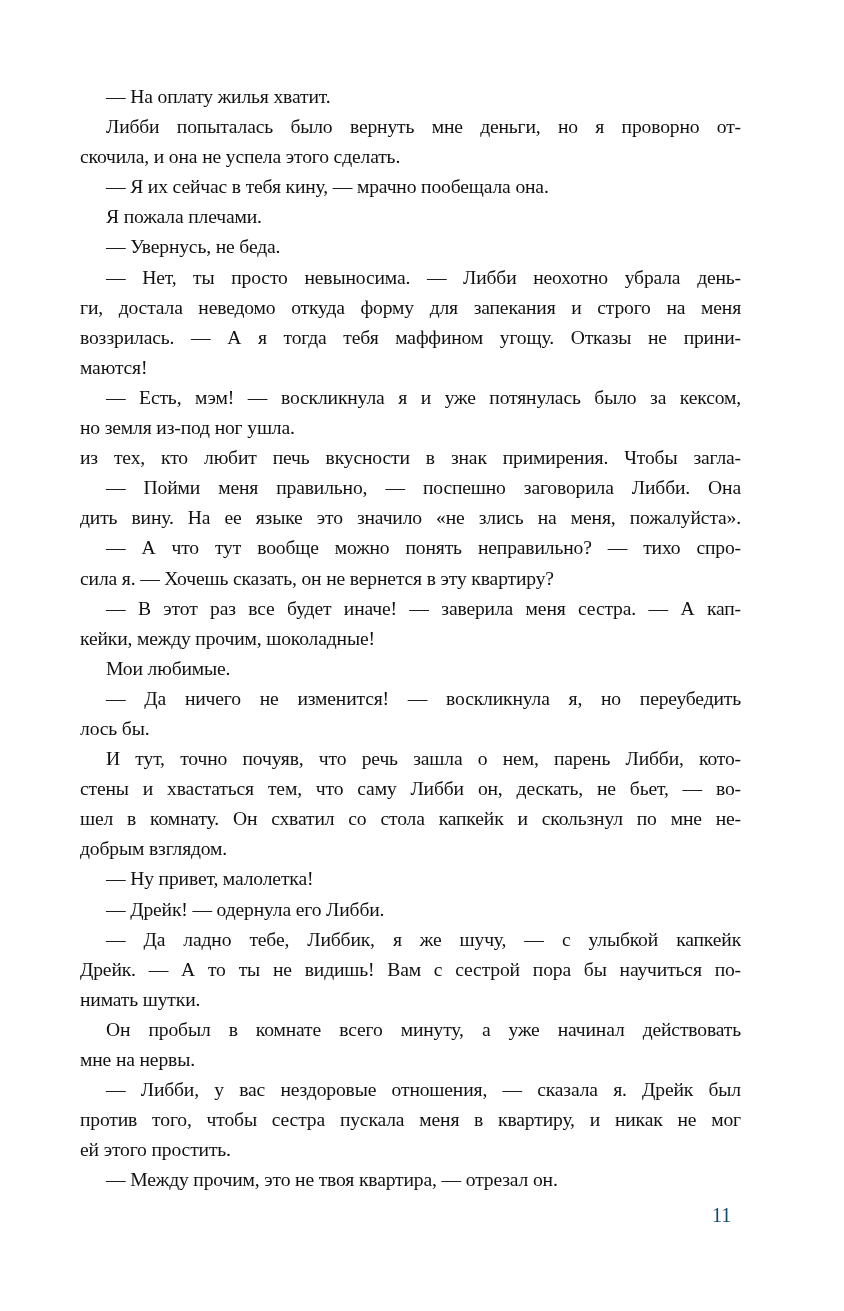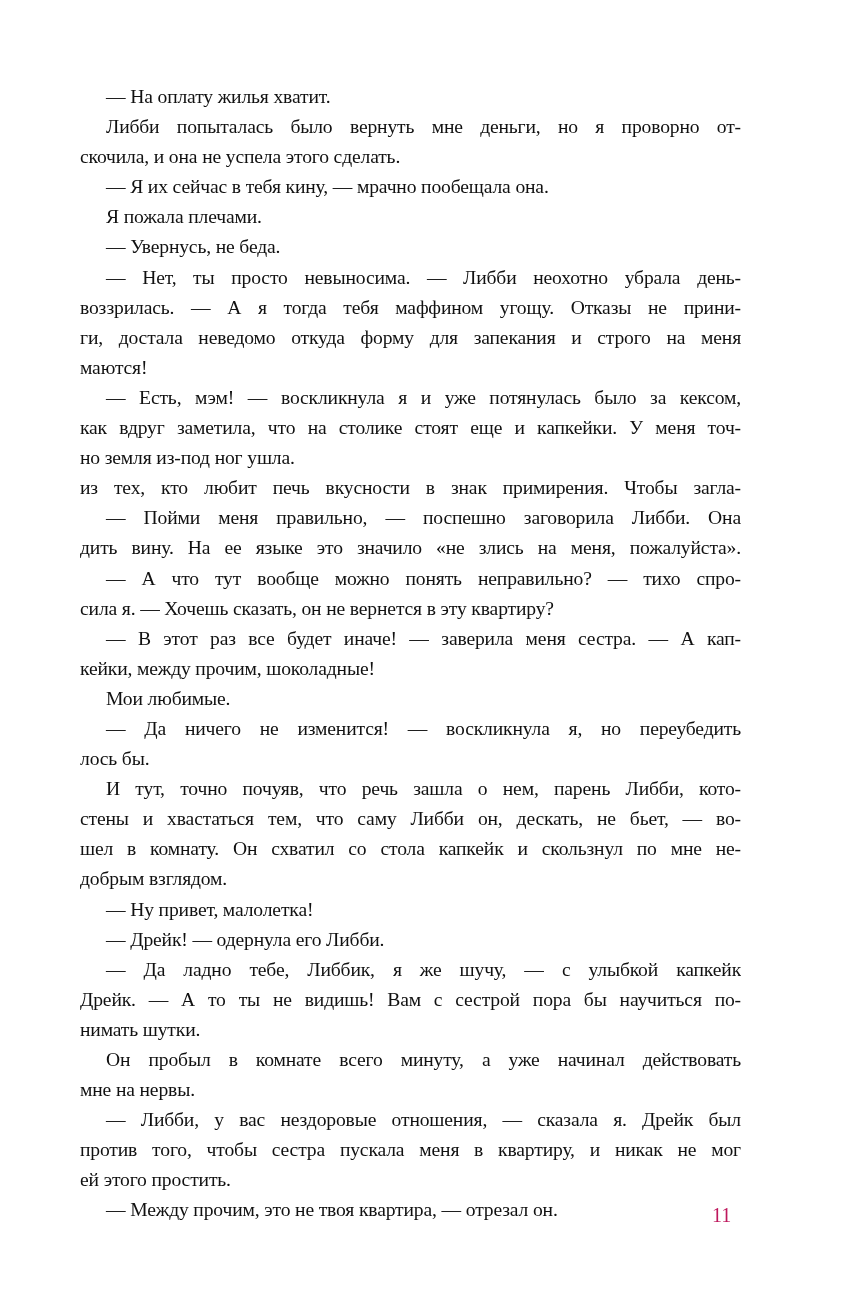--- a/index.html
+++ b/index.html
@@ -44,40 +44,39 @@
   }
   .line.indent {
     padding-left: 26px;
   }
   .page-number {
     position: absolute;
     left: 712px;
     top: 1200px;
     font-size: 20px;
     line-height: 30px;
-    color: #be185d;
+    color: #0c4a6e;
   }
 </style>
 </head>
 <body>
 
 <div class="page">
   <div class="text-block" id="text-block">
       <span class="line indent">— На оплату жилья хватит.</span>
       <span class="line indent justify">Либби попыталась было вернуть мне деньги, но я проворно от-</span>
       <span class="line">скочила, и она не успела этого сделать.</span>
       <span class="line indent">— Я их сейчас в тебя кину, — мрачно пообещала она.</span>
       <span class="line indent">Я пожала плечами.</span>
       <span class="line indent">— Увернусь, не беда.</span>
       <span class="line indent justify">— Нет, ты просто невыносима. — Либби неохотно убрала день-</span>
+      <span class="line justify">ги, достала неведомо откуда форму для запекания и строго на меня</span>
       <span class="line justify">воззрилась. — А я тогда тебя маффином угощу. Отказы не прини-</span>
-      <span class="line justify">ги, достала неведомо откуда форму для запекания и строго на меня</span>
       <span class="line">маются!</span>
       <span class="line indent justify">— Есть, мэм! — воскликнула я и уже потянулась было за кексом,</span>
-      <span class="line justify">как вдруг заметила, что на столике стоят еще и капкейки. У меня точ-</span>
       <span class="line">но земля из-под ног ушла.</span>
       <span class="line justify">из тех, кто любит печь вкусности в знак примирения. Чтобы загла-</span>
       <span class="line indent justify">— Пойми меня правильно, — поспешно заговорила Либби. Она</span>
       <span class="line justify">дить вину. На ее языке это значило «не злись на меня, пожалуйста».</span>
       <span class="line indent justify">— А что тут вообще можно понять неправильно? — тихо спро-</span>
       <span class="line">сила я. — Хочешь сказать, он не вернется в эту квартиру?</span>
       <span class="line indent justify">— В этот раз все будет иначе! — заверила меня сестра. — А кап-</span>
       <span class="line">кейки, между прочим, шоколадные!</span>
       <span class="line indent">Мои любимые.</span>
       <span class="line indent justify">— Да ничего не изменится! — воскликнула я, но переубедить</span>

